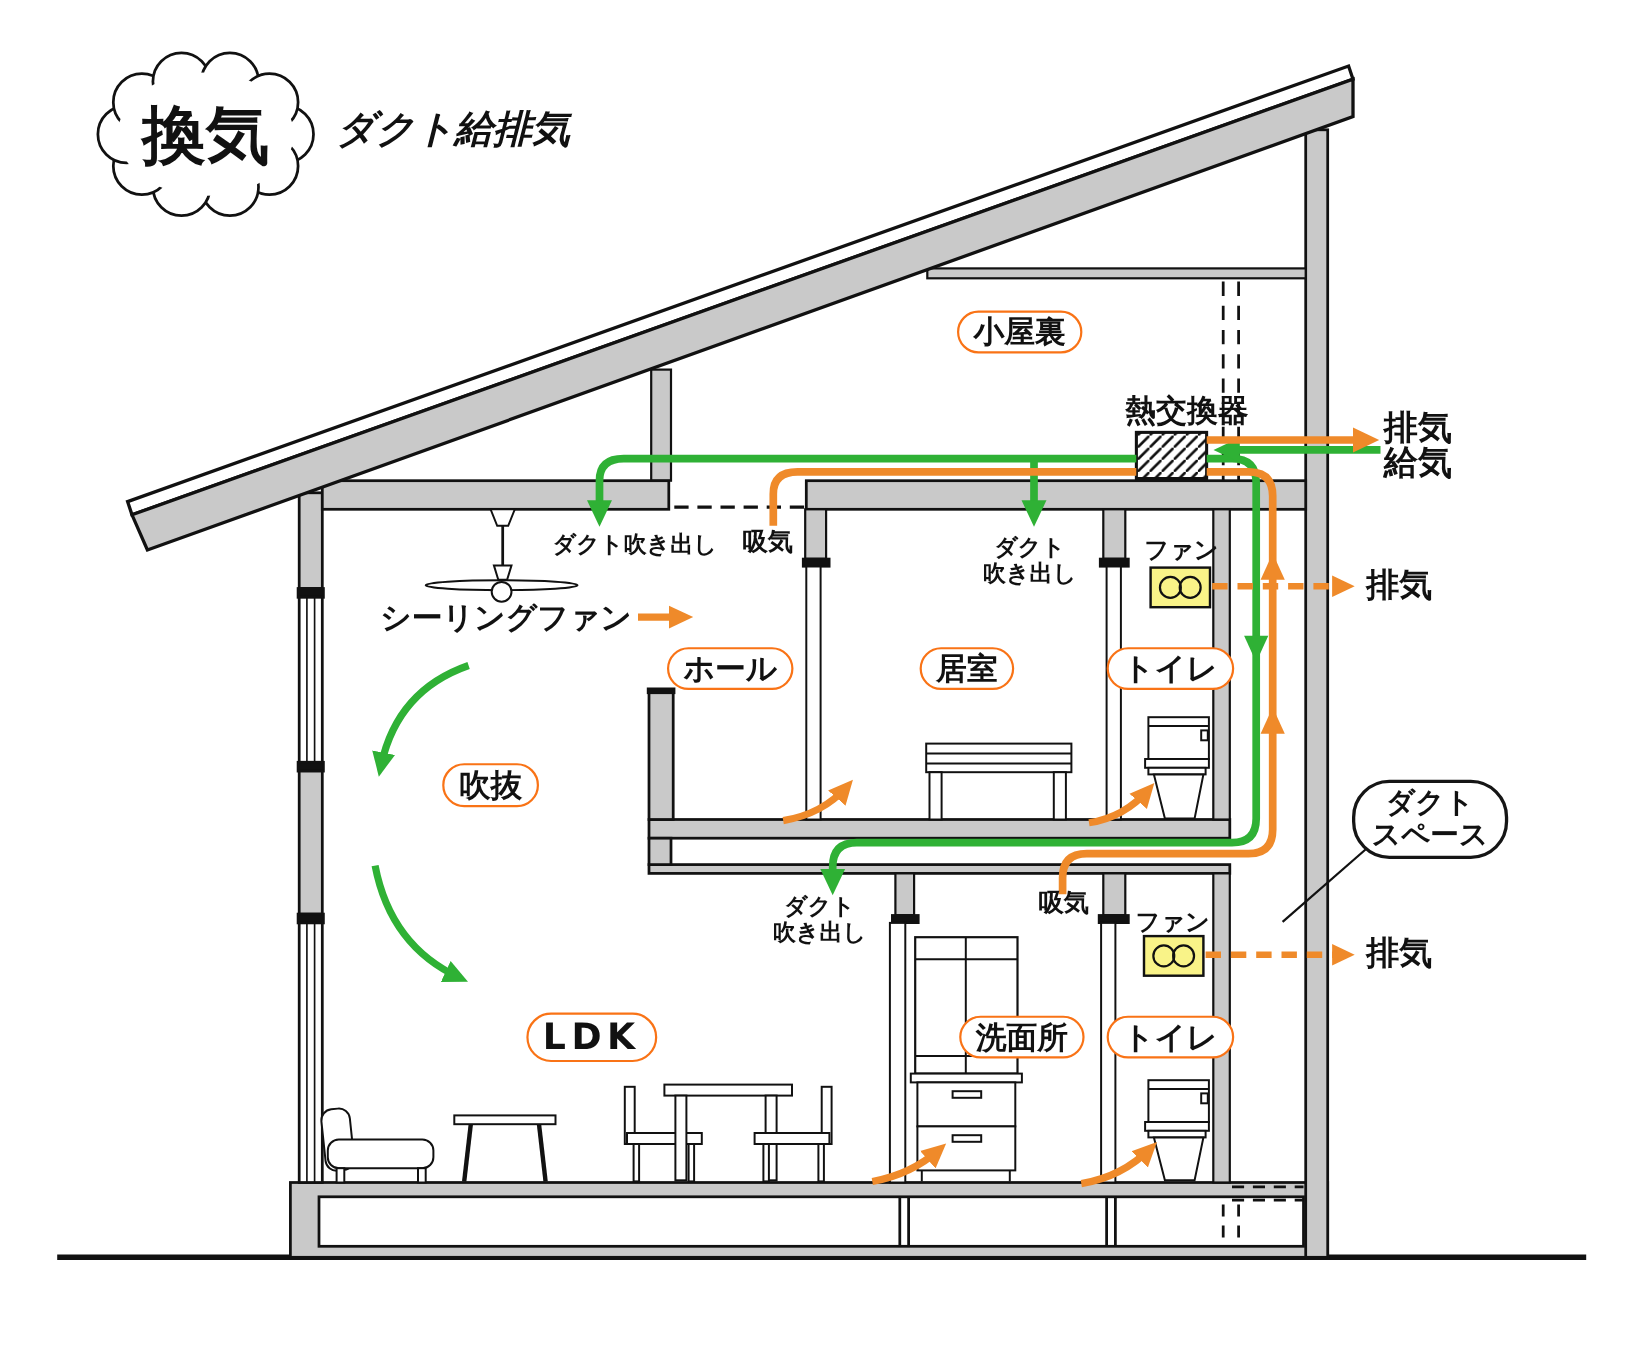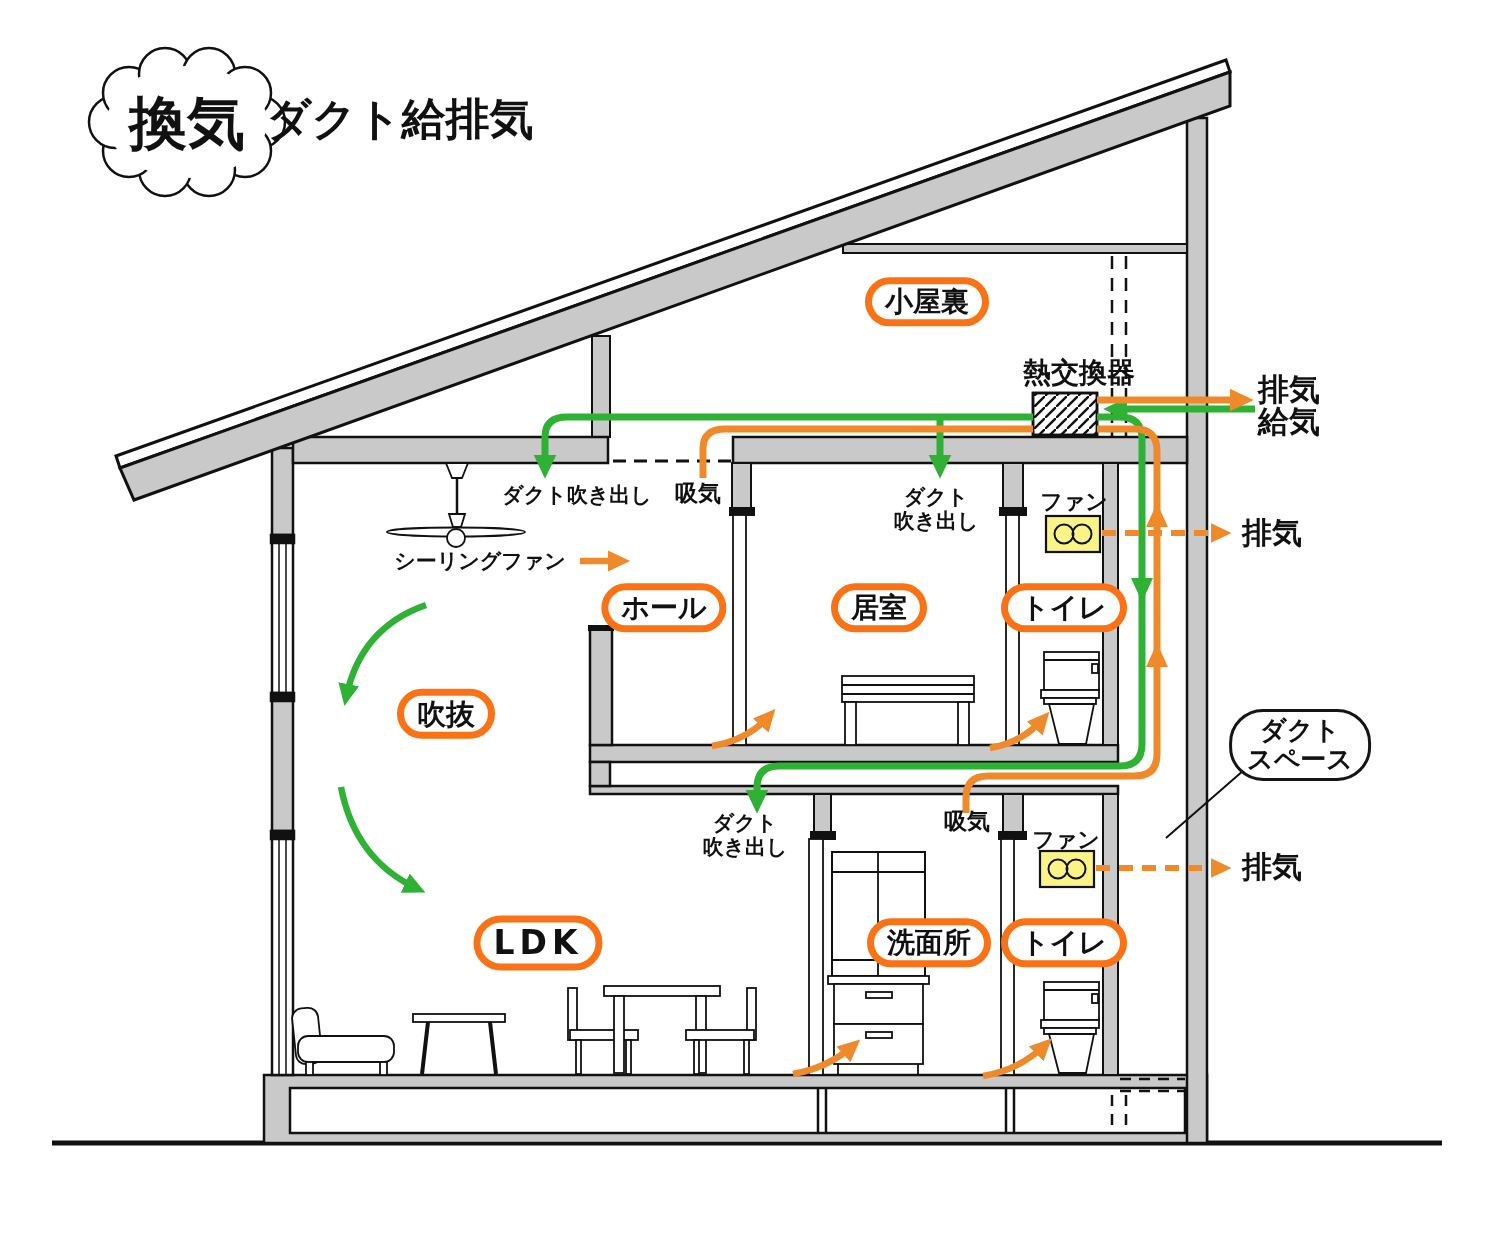--- a/index.html
+++ b/index.html
@@ -1,21 +1,21 @@
 <!DOCTYPE html>
 <html><head>
 <meta charset="utf-8">
 <style>
   html,body{margin:0;padding:0;background:#fff;}
   #stage{position:relative;width:1486px;height:1245px;background:#fff;overflow:hidden;
          font-family:"DejaVu Sans","Liberation Sans",sans-serif;color:#111;}
   #stage svg{position:absolute;left:0;top:0;}
   .lbl{position:absolute;transform:translate(-50%,-50%);white-space:nowrap;
        font-weight:600;color:#111;z-index:5;text-align:center;line-height:1.12;}
-  .bubble{background:#fff;border:7px solid #f97316;border-radius:999px;padding:2px 13px;}
+  .bubble{background:#fff;border:2px solid #f97316;border-radius:999px;padding:2px 13px;}
   .bubble2{background:#fff;border:3px solid #151515;border-radius:34px;padding:4px 15px;}
   .plain{font-weight:600;}
   .big{font-weight:700;}
   .lbl span{display:block;}
 </style>
 </head>
 <body>
 
 <div id="stage">
 
@@ -242,33 +242,33 @@
         <circle cx="115" cy="122" r="26"></circle>
     <circle cx="129" cy="93" r="26"></circle>
         <circle cx="165" cy="74" r="26"></circle>
         <circle cx="209" cy="74" r="26"></circle>
     <circle cx="245" cy="93" r="26"></circle>
     <ellipse cx="187" cy="122" rx="80" ry="56" stroke="none"></ellipse>
   </g>
 </svg>
 
 <div class="lbl big" style="left:187px;top:123px;font-size:58px;">換気</div>
-<div class="lbl big" style="left:400px;top:119px;font-size:44px;">ダクト給排気</div>
+<div class="lbl big" style="left:412px;top:119px;font-size:35px;font-style:italic;">ダクト給排気</div>
 
 <div class="lbl bubble" style="left:927px;top:302px;font-size:28px;">小屋裏</div>
 <div class="lbl plain" style="left:1059px;top:373px;font-size:28px;margin-left:20px;">熱交換器</div>
 <div class="lbl plain" style="left:577px;top:496px;font-size:21px;">ダクト吹き出し</div>
 <div class="lbl plain" style="left:698px;top:494px;font-size:23px;">吸気</div>
 
 <div class="lbl big" style="left:1289px;top:389px;font-size:31px;">排気</div>
 <div class="lbl big" style="left:1289px;top:421px;font-size:31px;">給気</div>
 <div class="lbl big" style="left:1272px;top:533px;font-size:30px;">排気</div>
 <div class="lbl big" style="left:1272px;top:867px;font-size:30px;">排気</div>
 
-<div class="lbl plain" style="left:460px;top:562px;font-size:21px;margin-left:20px;">シーリングファン</div>
+<div class="lbl plain" style="left:460px;top:562px;font-size:28px;">シーリングファン</div>
 <div class="lbl bubble" style="left:664px;top:608px;font-size:28px;">ホール</div>
 <div class="lbl bubble" style="left:879px;top:608px;font-size:28px;">居室</div>
 <div class="lbl bubble" style="left:1064px;top:608px;font-size:28px;">トイレ</div>
 <div class="lbl plain" style="left:1074px;top:502px;font-size:22px;">ファン</div>
 <div class="lbl plain" style="left:936px;top:510px;font-size:21px;">
   <span>ダクト</span>
   <span>吹き出し</span>
 </div>
 
 <div class="lbl bubble" style="left:446px;top:714px;font-size:29px;">吹抜</div>

